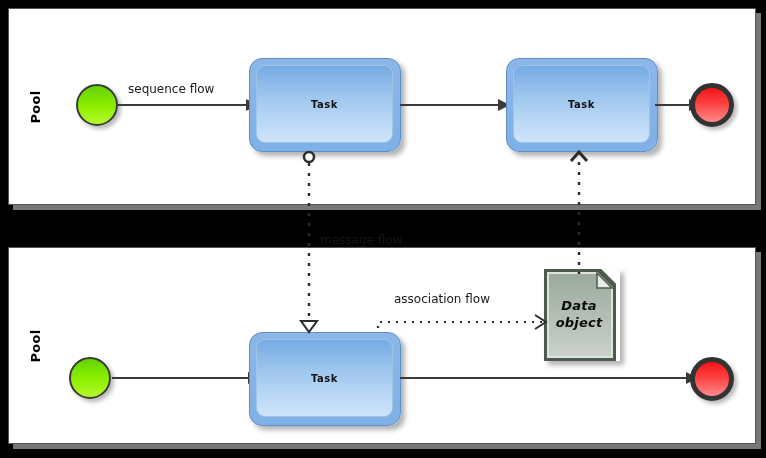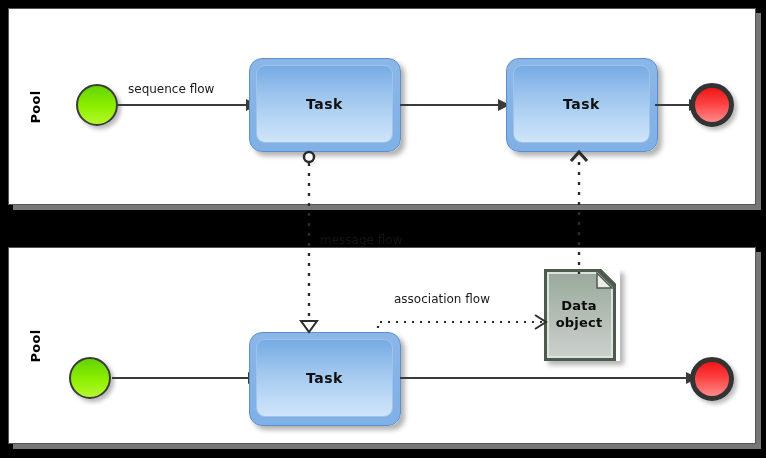--- a/index.html
+++ b/index.html
@@ -86,32 +86,33 @@
     bottom: 8px;
     border-radius: 9px;
     background: linear-gradient(to bottom, #76abe4 0%, #9ec6ee 40%, #bcd9f6 75%, #cfe4fa 100%);
     border: 1px solid #9ec4e8;
     box-sizing: border-box;
     display: flex;
     align-items: center;
     justify-content: center;
   }
   .task-label {
-    font-size: 14px;
+    font-size: 10px;
     font-weight: bold;
     color: #111111;
     letter-spacing: 0.5px;
   }
 
   
   .data-object {
     position: absolute;
     width: 76px;
     height: 92px;
     box-shadow: 4px 4px 5px rgba(0,0,0,0.30);
+    font-style: italic;
   }
   .data-object svg { display: block; }
   .data-object-label {
     position: absolute;
     left: 0;
     right: 6px;
     top: 28px;
     text-align: center;
     font-size: 13px;
     font-weight: bold;

